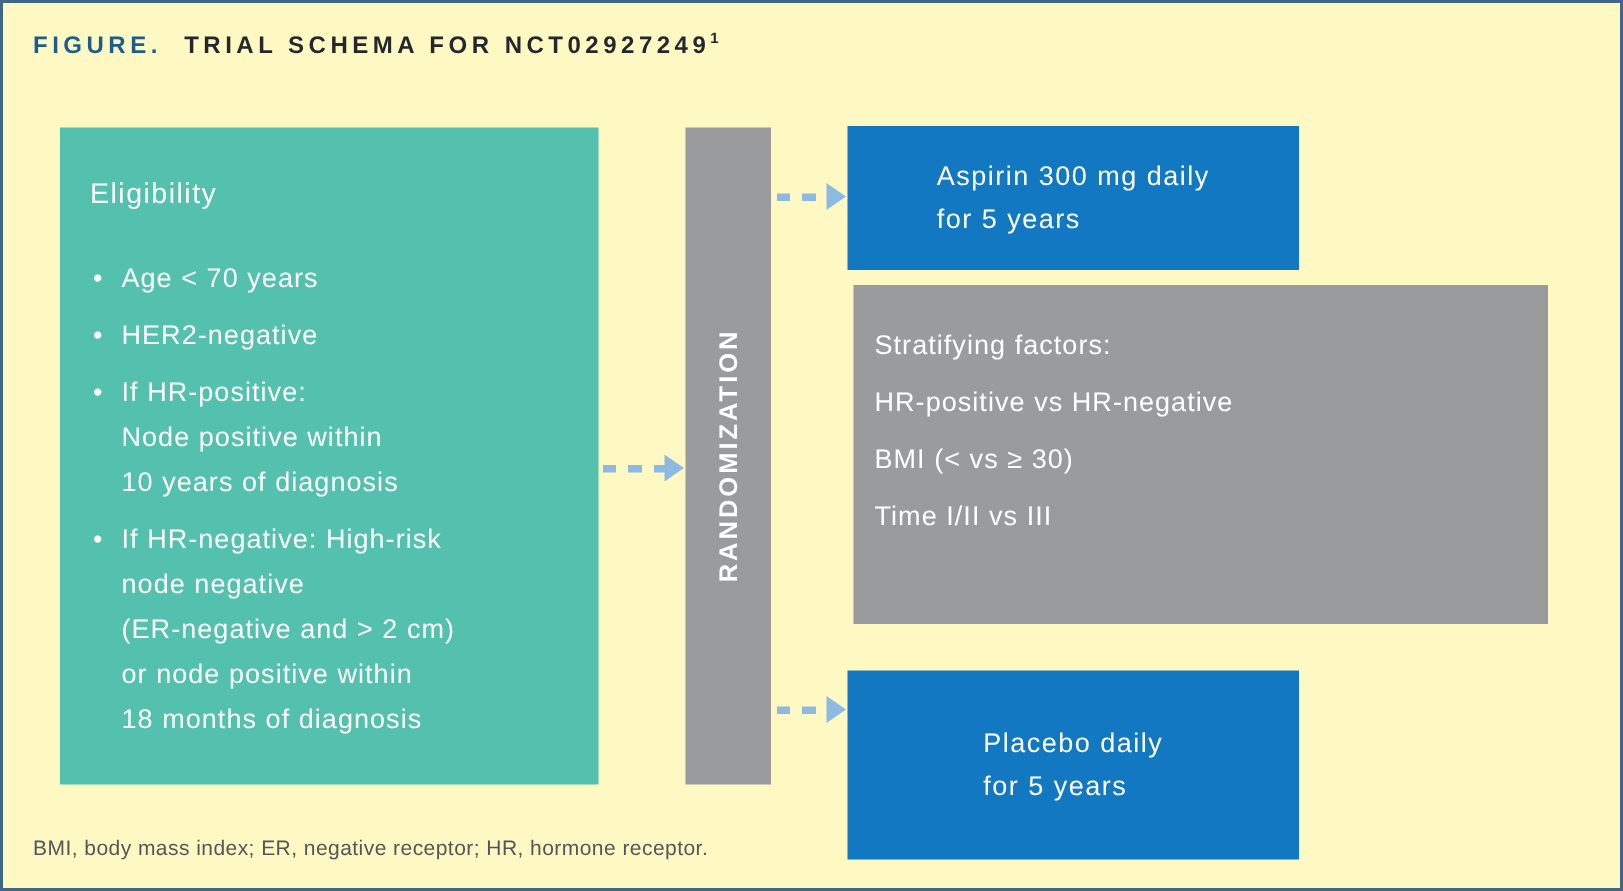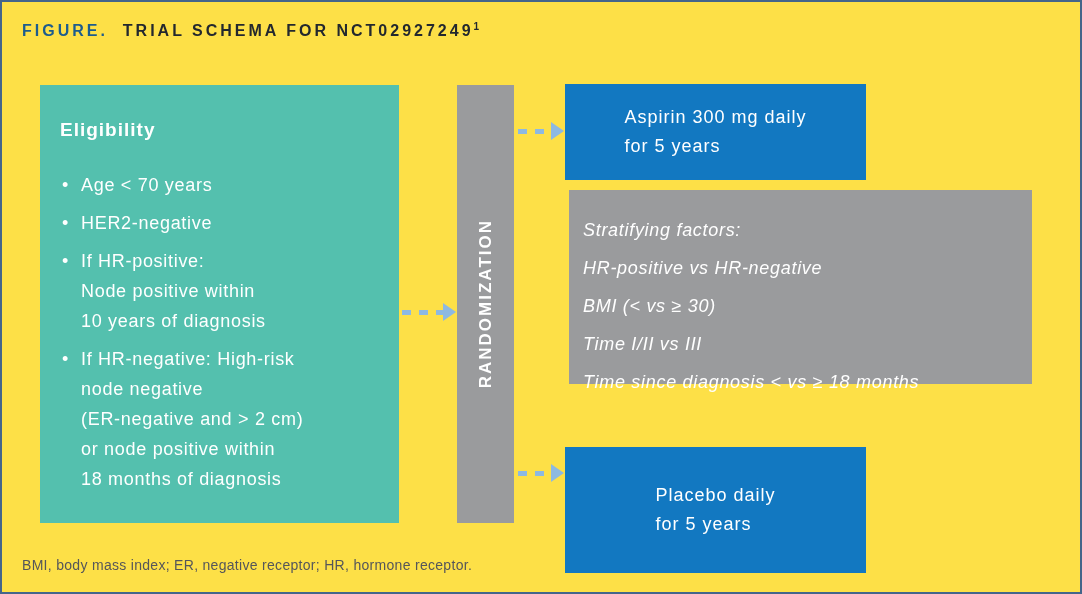--- a/index.html
+++ b/index.html
@@ -3,21 +3,21 @@
 <meta charset="utf-8">
 <style>
   * { margin: 0; padding: 0; box-sizing: border-box; }
   html, body { background: #e8eaec; }
   body { font-family: "Liberation Sans", "DejaVu Sans", sans-serif; }
 
   .frame {
     position: relative;
     width: 1082px;
     height: 594px;
-    background: #fde047;
+    background: #fef9c3;
     border: 2px solid #44658a;
     overflow: hidden;
   }
 
   .figure-title {
     position: absolute;
     left: 20px;
     top: 19px;
     font-size: 16px;
     font-weight: 700;
@@ -32,21 +32,21 @@
   .eligibility-box {
     position: absolute;
     left: 38px; top: 83px;
     width: 359px; height: 438px;
     background: #54c0ae;
     color: #ffffff;
     padding: 30px 18px 0 20px;
   }
   .eligibility-heading {
     font-size: 19px;
-    font-weight: 700;
+    font-weight: 400;
     letter-spacing: 1px;
     line-height: 30px;
   }
   .eligibility-list {
     list-style: none;
     margin-top: 25px;
   }
   .eligibility-list li {
     position: relative;
     padding-left: 21px;
@@ -97,25 +97,24 @@
     letter-spacing: 1px;
     white-space: pre-line;
   }
   .arm-aspirin { left: 563px; top: 82px;  width: 301px; height: 96px; }
   .arm-placebo { left: 563px; top: 445px; width: 301px; height: 126px; }
 
   
   .strat-box {
     position: absolute;
     left: 567px; top: 188px;
-    width: 463px; height: 194px;
+    width: 463px; height: 226px;
     background: #9a9b9d;
     color: #ffffff;
     padding: 21px 10px 0 14px;
-    font-style: italic;
   }
   .strat-box .strat-line {
     font-size: 18px;
     line-height: 38px;
     letter-spacing: 0.7px;
     white-space: nowrap;
   }
 
   
   .arrow {
@@ -197,21 +196,20 @@
   </div>
 
   <div class="arm-box arm-aspirin">Aspirin 300 mg daily
 for 5 years</div>
 
   <div class="strat-box">
     <div class="strat-line">Stratifying factors:</div>
     <div class="strat-line">HR-positive vs HR-negative</div>
     <div class="strat-line">BMI (&lt; vs ≥ 30)</div>
     <div class="strat-line">Time I/II vs III</div>
-    <div class="strat-line">Time since diagnosis &lt; vs ≥ 18 months</div>
   </div>
 
   <div class="arm-box arm-placebo">Placebo daily
 for 5 years</div>
 
   <div class="footnote">BMI, body mass index; ER, negative receptor; HR, hormone receptor.</div>
 
 </div>
 
 </body></html>

